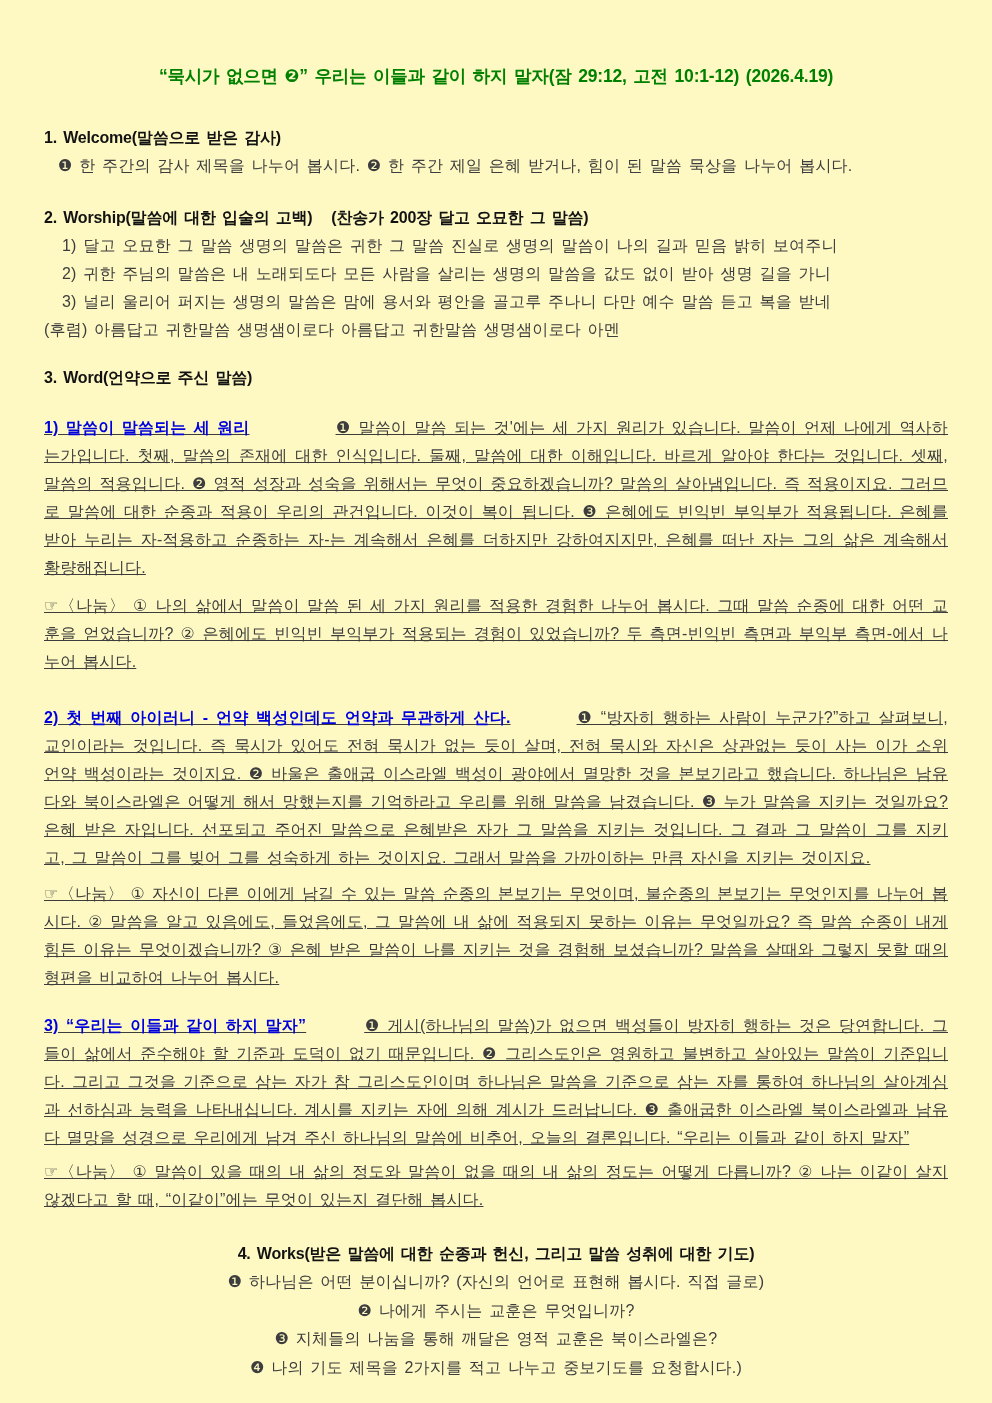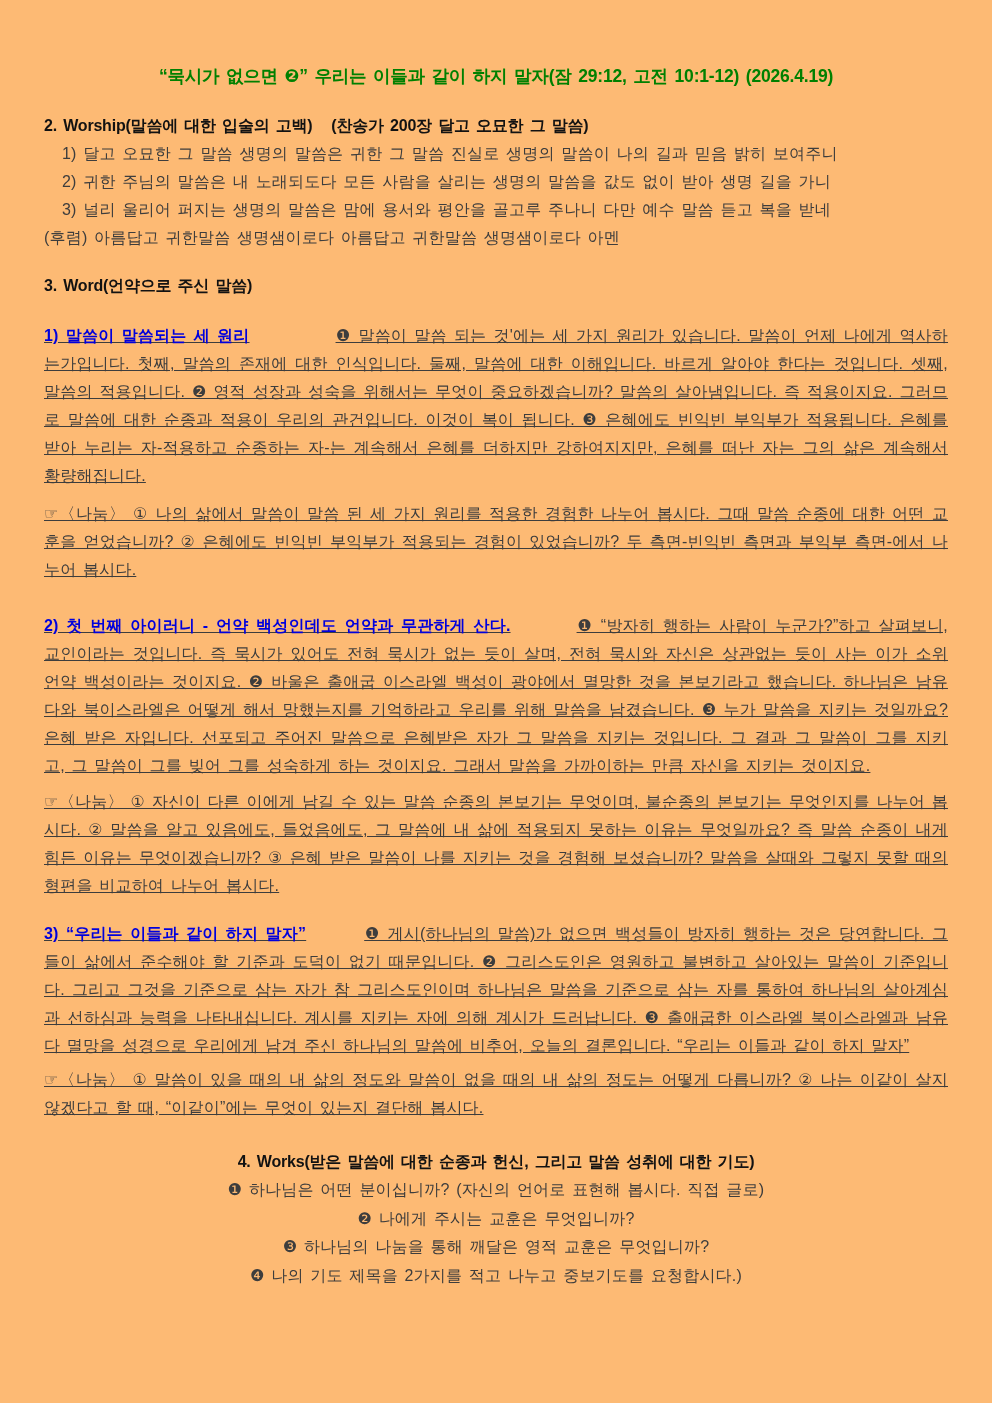--- a/index.html
+++ b/index.html
@@ -1,21 +1,21 @@
 <!DOCTYPE html>
 <html><head>
 <meta charset="utf-8">
 <style>
   html,body{margin:0;padding:0;background:#ffffff;}
   body{
     width:992px;height:1403px;overflow:hidden;
     font-family:"Liberation Sans","DejaVu Sans",sans-serif;
     color:#3d3d3d;
   }
-  .page{box-sizing:border-box;width:992px;height:1403px;padding:64px 44px 0 44px;background:#fdba74;}
+  .page{box-sizing:border-box;width:992px;height:1403px;padding:64px 44px 0 44px;background:#fef9c3;}
   .title{
     text-align:center;color:#008000;font-weight:bold;font-size:17.5px;line-height:24px;
     margin:0;letter-spacing:-0.2px;word-spacing:2px;
   }
   .sec-head{color:#121212;font-weight:bold;font-size:16px;line-height:28px;word-spacing:2px;letter-spacing:-0.2px;}
   .blue-head{color:#0000dd;font-weight:bold;}
   .body-text,.para,.nanum,.works-item,.lyric{
     font-size:16px;line-height:28px;letter-spacing:0.2px;word-spacing:2px;margin:0;
   }
   .para,.nanum{text-align:justify;text-decoration:underline;}
@@ -37,20 +37,24 @@
   .mt-works{margin-top:26px;text-align:center;}
   .works-item{line-height:28.5px;}
 </style>
 </head>
 <body>
 
 <div class="page">
 
   <div class="title">“묵시가 없으면 ❷” 우리는 이들과 같이 하지 말자(잠 29:12, 고전 10:1-12) (2026.4.19)</div>
 
+  <div class="mt-welcome">
+    <div class="sec-head">1. Welcome(말씀으로 받은 감사)</div>
+    <div class="body-text indent-sm">❶ 한 주간의 감사 제목을 나누어 봅시다. ❷ 한 주간 제일 은혜 받거나, 힘이 된 말씀 묵상을 나누어 봅시다.</div>
+  </div>
 
   <div class="mt-worship">
     <div class="sec-head"><span>2. Worship(말씀에 대한 입술의 고백)</span>&nbsp;&nbsp;&nbsp;<span>(찬송가 200장 달고 오묘한 그 말씀)</span></div>
     <div class="lyric indent-md">1) 달고 오묘한 그 말씀 생명의 말씀은 귀한 그 말씀 진실로 생명의 말씀이 나의 길과 믿음 밝히 보여주니</div>
     <div class="lyric indent-md">2) 귀한 주님의 말씀은 내 노래되도다 모든 사람을 살리는 생명의 말씀을 값도 없이 받아 생명 길을 가니</div>
     <div class="lyric indent-md">3) 널리 울리어 퍼지는 생명의 말씀은 맘에 용서와 평안을 골고루 주나니 다만 예수 말씀 듣고 복을 받네</div>
     <div class="lyric">(후렴) 아름답고 귀한말씀 생명샘이로다 아름답고 귀한말씀 생명샘이로다 아멘</div>
   </div>
 
   <div class="sec-head mt-word">3. Word(언약으로 주신 말씀)</div>
@@ -61,17 +65,17 @@
   <p class="para mt-sub2"><span class="blue-head">2) 첫 번째 아이러니 - 언약 백성인데도 언약과 무관하게 산다.</span><span class="tab tab-2"></span><span>❶ “방자히 행하는 사람이 누군가?”하고 살펴보니, 교인이라는 것입니다. 즉 묵시가 있어도 전혀 묵시가 없는 듯이 살며, 전혀 묵시와 자신은 상관없는 듯이 사는 이가 소위 언약 백성이라는 것이지요. ❷ 바울은 출애굽 이스라엘 백성이 광야에서 멸망한 것을 본보기라고 했습니다. 하나님은 남유다와 북이스라엘은 어떻게 해서 망했는지를 기억하라고 우리를 위해 말씀을 남겼습니다. ❸ 누가 말씀을 지키는 것일까요? 은혜 받은 자입니다. 선포되고 주어진 말씀으로 은혜받은 자가 그 말씀을 지키는 것입니다. 그 결과 그 말씀이 그를 지키고, 그 말씀이 그를 빚어 그를 성숙하게 하는 것이지요. 그래서 말씀을 가까이하는 만큼 자신을 지키는 것이지요.</span></p>
   <p class="nanum mt-nanum2">☞〈나눔〉 ① 자신이 다른 이에게 남길 수 있는 말씀 순종의 본보기는 무엇이며, 불순종의 본보기는 무엇인지를 나누어 봅시다. ② 말씀을 알고 있음에도, 들었음에도, 그 말씀에 내 삶에 적용되지 못하는 이유는 무엇일까요? 즉 말씀 순종이 내게 힘든 이유는 무엇이겠습니까? ③ 은혜 받은 말씀이 나를 지키는 것을 경험해 보셨습니까? 말씀을 살때와 그렇지 못할 때의 형편을 비교하여 나누어 봅시다.</p>
 
   <p class="para mt-sub3"><span class="blue-head">3) “우리는 이들과 같이 하지 말자”</span><span class="tab tab-3"></span><span>❶ 게시(하나님의 말씀)가 없으면 백성들이 방자히 행하는 것은 당연합니다. 그들이 삶에서 준수해야 할 기준과 도덕이 없기 때문입니다. ❷ 그리스도인은 영원하고 불변하고 살아있는 말씀이 기준입니다. 그리고 그것을 기준으로 삼는 자가 참 그리스도인이며 하나님은 말씀을 기준으로 삼는 자를 통하여 하나님의 살아계심과 선하심과 능력을 나타내십니다. 계시를 지키는 자에 의해 계시가 드러납니다. ❸ 출애굽한 이스라엘 북이스라엘과 남유다 멸망을 성경으로 우리에게 남겨 주신 하나님의 말씀에 비추어, 오늘의 결론입니다. “우리는 이들과 같이 하지 말자”</span></p>
   <p class="nanum mt-nanum3">☞〈나눔〉 ① 말씀이 있을 때의 내 삶의 정도와 말씀이 없을 때의 내 삶의 정도는 어떻게 다릅니까? ② 나는 이같이 살지 않겠다고 할 때, “이같이”에는 무엇이 있는지 결단해 봅시다.</p>
 
   <div class="mt-works">
     <div class="sec-head">4. Works(받은 말씀에 대한 순종과 헌신, 그리고 말씀 성취에 대한 기도)</div>
     <div class="works-item">❶ 하나님은 어떤 분이십니까? (자신의 언어로 표현해 봅시다. 직접 글로)</div>
     <div class="works-item">❷ 나에게 주시는 교훈은 무엇입니까?</div>
-    <div class="works-item">❸ 하나님의 나눔을 통해 깨달은 영적 교훈은 무엇입니까?</div>
+    <div class="works-item">❸ 지체들의 나눔을 통해 깨달은 영적 교훈은 북이스라엘은?</div>
     <div class="works-item">❹ 나의 기도 제목을 2가지를 적고 나누고 중보기도를 요청합시다.)</div>
   </div>
 
 </div>
 
 </body></html>

